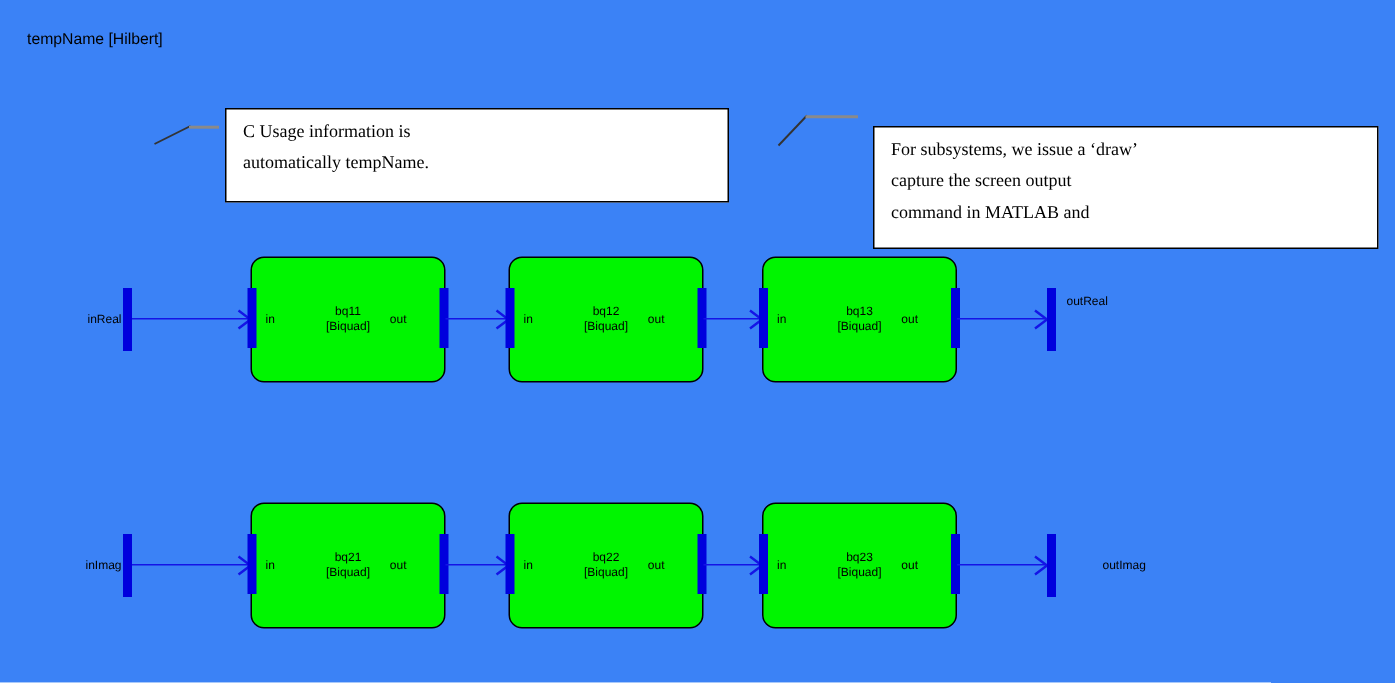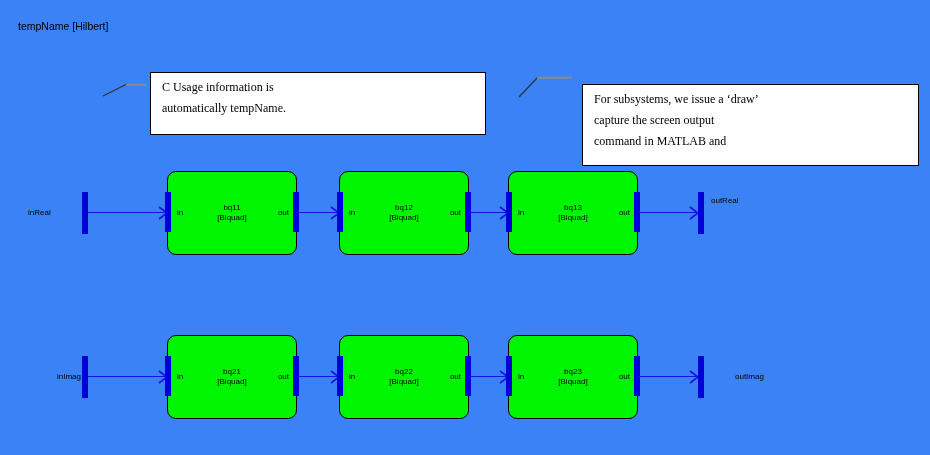--- a/index.html
+++ b/index.html
@@ -41,21 +41,21 @@
   .block .bar{
     position:absolute;width:6px;height:40px;top:20px;
     background:var(--port,#0000dd);
   }
   .block .bar-l{left:-3px;}
   .block .bar-r{right:-3px;}
   .block .plabel{
     position:absolute;font-size:8px;line-height:9px;top:36px;color:#000;
   }
   .block .pl-in{left:9px;}
-  .block .pl-out{right:7px;margin-left:28px;}
+  .block .pl-out{right:25px;margin-left:28px;}
   .block .bname{
     position:absolute;left:0;right:0;top:31px;text-align:center;
     font-size:8px;line-height:10px;color:#000;
   }
 </style>
 </head>
 <body>
 
 <div class="canvas">
 
@@ -75,21 +75,21 @@
     <line x1="3" y1="23" x2="22" y2="3" stroke="#333" stroke-width="1.3"></line>
     <line x1="21" y1="3.8" x2="56" y2="3.8" stroke="#8a8a8a" stroke-width="2"></line>
   </svg>
 
   <div class="callout" style="left:582px;top:66px;width:337px;height:82px;padding:4px 0 0 11px;margin-top:18px;">
     <div class="cl-line">For subsystems, we issue a ‘draw’</div>
     <div class="cl-line">capture the screen output</div>
     <div class="cl-line">command in MATLAB and</div>
   </div>
 
-  <div class="io-label" style="left:28px;top:208px;width:53px;text-align:left;">inReal</div>
+  <div class="io-label" style="left:28px;top:208px;width:53px;text-align:right;">inReal</div>
   <div class="port-bar" style="left:82px;top:192px;"></div>
 
   <div class="wire" style="left:88px;top:212px;width:79px;">
     <svg width="10" height="14">
       <polyline points="1,1 9,7 1,13" fill="none" stroke="var(--wire,#1414e6)" stroke-width="1.6"></polyline>
     </svg>
   </div>
 
   <div class="block" style="left:167px;top:171px;">
     <div class="bar bar-l"></div>

